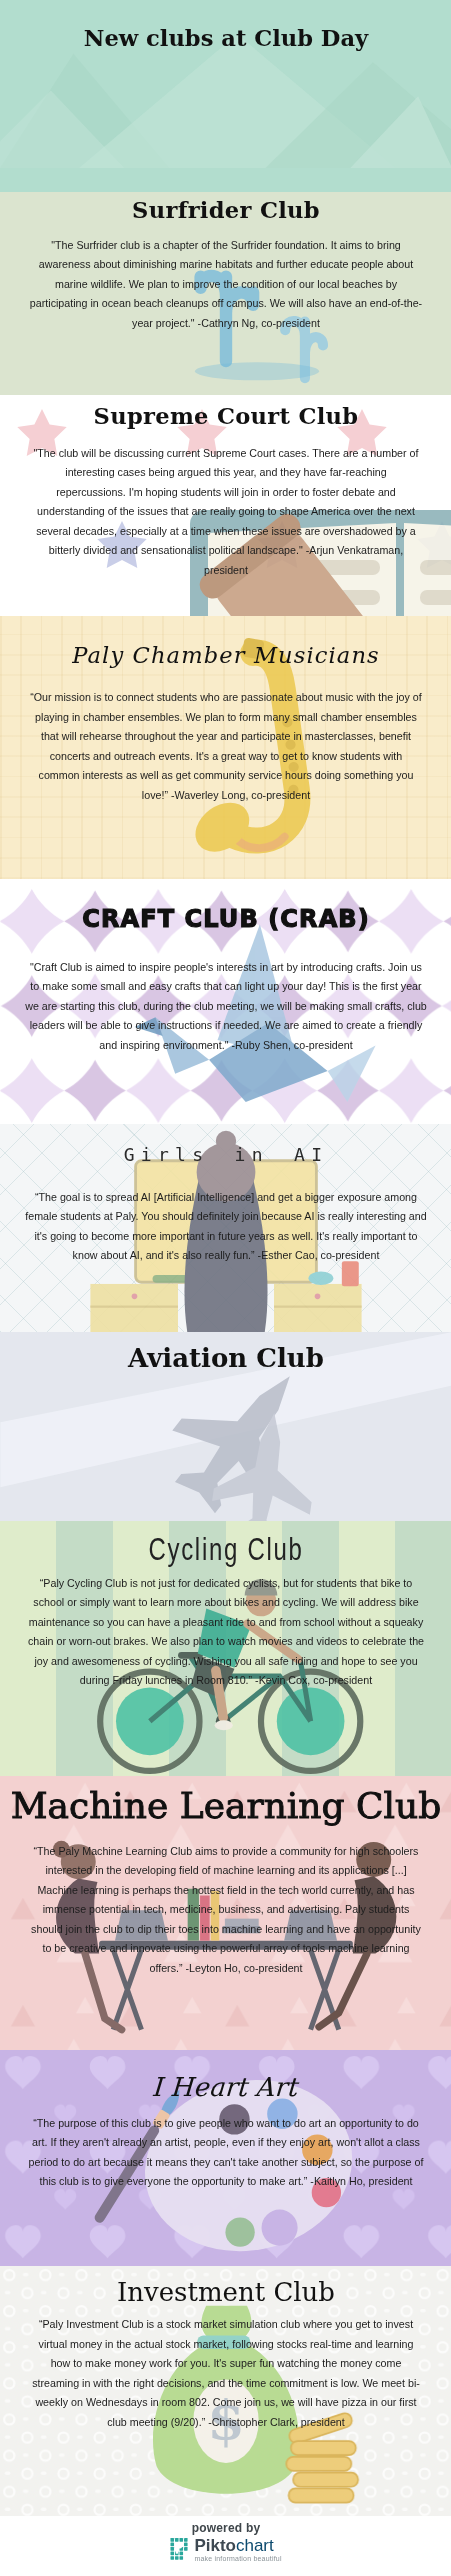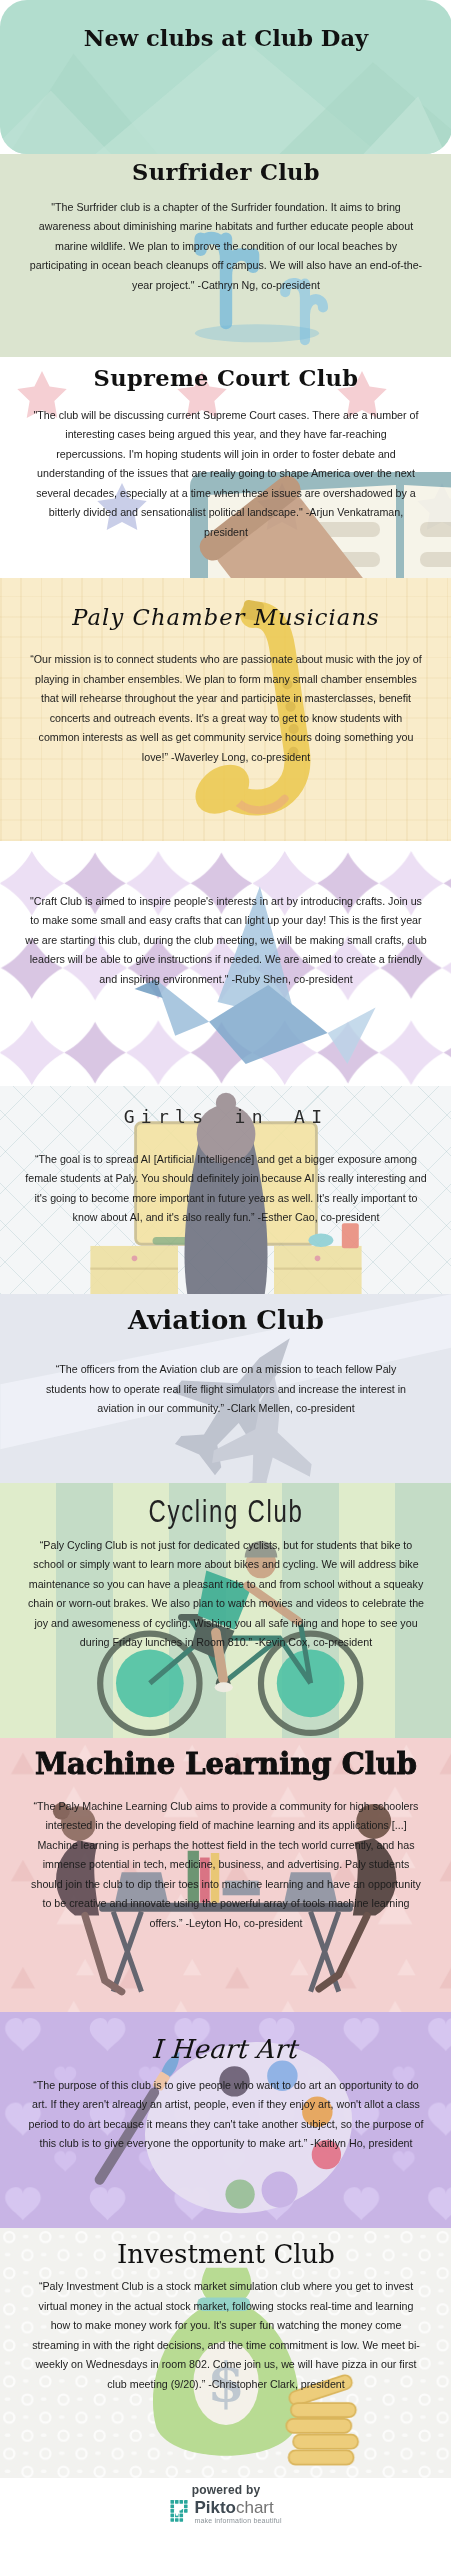--- a/index.html
+++ b/index.html
@@ -6,36 +6,36 @@
   .page{position:relative;width:452px;height:2576px;margin:0 auto;overflow:hidden;
         font-family:"Liberation Sans",sans-serif;color:#1c1c1c;}
   section{position:relative;overflow:hidden;}
   .decor{position:absolute;left:0;top:0;z-index:0;pointer-events:none;}
   .content{position:relative;z-index:2;text-align:center;}
   h1,h2{margin:0;text-align:center;color:#111;}
   .quote{margin:0 auto;text-align:center;font-size:10.7px;line-height:1.82;color:#1d1d1d;}
 
   
   .t-slab{font-family:"DejaVu Serif",serif;font-weight:700;font-size:22.6px;letter-spacing:0.3px;}
-  .t-slab-heavy{font-family:"DejaVu Serif",serif;font-weight:700;font-size:29px;
+  .t-slab-heavy{font-family:"DejaVu Serif",serif;font-weight:400;font-size:36px;
                 -webkit-text-stroke:0.9px #0d0d0d;letter-spacing:0;}
   .t-black{font-family:"DejaVu Sans",sans-serif;font-weight:800;font-size:24px;
            -webkit-text-stroke:1.2px #101010;letter-spacing:1.1px;}
   .t-script{font-family:"DejaVu Serif",serif;font-style:italic;font-weight:400;font-size:22.6px;letter-spacing:1.1px;}
   .t-hand{font-family:"DejaVu Serif",serif;font-style:italic;font-weight:400;font-size:26px;
           transform:skewX(-6deg);display:inline-block;}
   .t-mono{font-family:"DejaVu Sans Mono",monospace;font-weight:400;font-size:18px;
           letter-spacing:.35em;word-spacing:.45em;color:#2a2a2a;}
   .t-thin{font-family:"Liberation Sans",sans-serif;font-weight:100;font-size:24px;color:#222;
           letter-spacing:1.7px;transform:scaleY(1.28);transform-origin:top center;display:inline-block;}
   .t-serif{font-family:"DejaVu Serif",serif;font-weight:400;font-size:26px;}
   .t-serif-bold{font-family:"DejaVu Serif",serif;font-weight:700;font-size:26px;}
 
   
-  .s-header{height:154px;background:#b2ddce;border-radius:27px;}
+  .s-header{height:192px;background:#b2ddce;}
   .s-header .content{padding-top:25px;}
   .s-header h1{font-family:"DejaVu Serif",serif;font-weight:700;font-size:22.6px;}
   .s-header .sub{font-family:"DejaVu Serif",serif;font-size:14.7px;line-height:1.5;width:361px;margin:13.5px auto 0;}
 
   .s-surfrider{height:203px;background:#dbe4cf;}
   .s-surfrider .content{padding-top:4.5px;}
   .s-surfrider .quote{width:398px;margin-top:13.5px;}
 
   .s-supreme{height:221px;background:#ffffff;}
   .s-supreme .content{padding-top:8px;}
@@ -78,21 +78,21 @@
   .s-invest .content{padding-top:11.3px;}
   .s-invest .quote{width:395px;margin-top:8px;}
 
   .s-footer{height:47px;background:#ffffff;}
   .s-footer .content{padding-top:4.5px;}
   .powered{font-size:12px;font-weight:700;color:#3f464b;letter-spacing:0.2px;}
   .brandrow{display:flex;align-items:center;justify-content:center;margin-top:2.3px;gap:5.1px;}
   .brandcol{text-align:left;}
   .wordmark{font-size:17px;line-height:1;}
   .wm-bold{font-weight:700;color:#3e4952;}
-  .wm-light{font-weight:400;color:#737373;}
+  .wm-light{font-weight:400;color:#0c4a6e;}
   .tagline{font-size:7px;color:#8b9398;margin-top:1.1px;letter-spacing:0.2px;}
 </style>
 </head>
 <body>
 
 <div class="page">
 
   <section class="s-header">
     <svg class="decor" width="452" height="168" viewBox="0 0 800 297">
       <polygon points="0,297 130,95 300,297" fill="#a8d6c4" opacity=".55"></polygon>
@@ -195,20 +195,21 @@
       <rect width="800" height="434" fill="url(#pdiam)"></rect>
       <g opacity=".85" transform="translate(430,280)">
         <polygon points="30,-200 95,40 -45,5" fill="#a9c7e0"></polygon>
         <polygon points="-60,40 45,-25 150,60 5,115" fill="#7fa9cc"></polygon>
         <polygon points="-60,40 -155,-35 -120,65" fill="#9cbeda"></polygon>
         <polygon points="-155,-35 -192,-18 -142,-2" fill="#6f9cc0"></polygon>
         <polygon points="150,60 235,15 185,115" fill="#bcd4e8"></polygon>
       </g>
     </svg>
     <div class="content">
+      <h2 class="t-black">CRAFT CLUB (CRAB)</h2>
       <p class="quote">"Craft Club is aimed to inspire people's interests in art by introducing crafts. Join us to make some small and easy crafts that can light up your day! This is the first year we are starting this club, during the club meeting, we will be making small crafts, club leaders will be able to give instructions if needed. We are aimed to create a friendly and inspiring environment." -Ruby Shen, co-president</p>
     </div>
   </section>
 
   <section class="s-girlsai">
     <svg class="decor" width="452" height="208" viewBox="0 0 800 368">
       <g opacity=".9" transform="translate(400,215)">
         <rect x="-160" y="-150" width="320" height="215" rx="10" fill="#f3e3a2" stroke="#c9bd8e" stroke-width="5"></rect>
         <rect x="-240" y="68" width="155" height="118" fill="#eee0a2"></rect>
         <rect x="85" y="68" width="155" height="118" fill="#eee0a2"></rect>
@@ -233,21 +234,20 @@
   <section class="s-aviation">
     <svg class="decor" width="452" height="189" viewBox="0 0 800 335">
       <polygon points="0,160 800,0 800,95 0,275" fill="#eef1f7" opacity=".9"></polygon>
       <g fill="#b8bdc9" opacity=".85">
         <path transform="translate(430,185) rotate(38) scale(1.5)" d="M0,-90 L14,-50 L16,-10 L70,28 L70,46 L14,26 L10,62 L30,80 L30,92 L0,84 L-30,92 L-30,80 L-10,62 L-14,26 L-70,46 L-70,28 L-16,-10 L-14,-50 Z"></path>
         <path transform="translate(470,255) rotate(8) scale(1.25)" fill="#c5c9d4" d="M0,-90 L14,-50 L16,-10 L70,28 L70,46 L14,26 L10,62 L30,80 L30,92 L0,84 L-30,92 L-30,80 L-10,62 L-14,26 L-70,46 L-70,28 L-16,-10 L-14,-50 Z"></path>
       </g>
     </svg>
     <div class="content">
       <h2 class="t-serif-bold">Aviation Club</h2>
-      <p class="quote">“The officers from the Aviation club are on a mission to teach fellow Paly students how to operate real life flight simulators and increase the interest in aviation in our community.” -Clark Mellen, co-president</p>
     </div>
   </section>
 
   <section class="s-cycling">
     <svg class="decor" width="452" height="255" viewBox="0 0 800 452">
       <g opacity=".9" transform="translate(400,290)">
         <circle cx="-135" cy="65" r="88" fill="none" stroke="#5d6b5e" stroke-width="11"></circle>
         <circle cx="-135" cy="65" r="60" fill="#4fc2a5"></circle>
         <circle cx="150" cy="65" r="88" fill="none" stroke="#5d6b5e" stroke-width="11"></circle>
         <circle cx="150" cy="65" r="60" fill="#4fc2a5"></circle>

